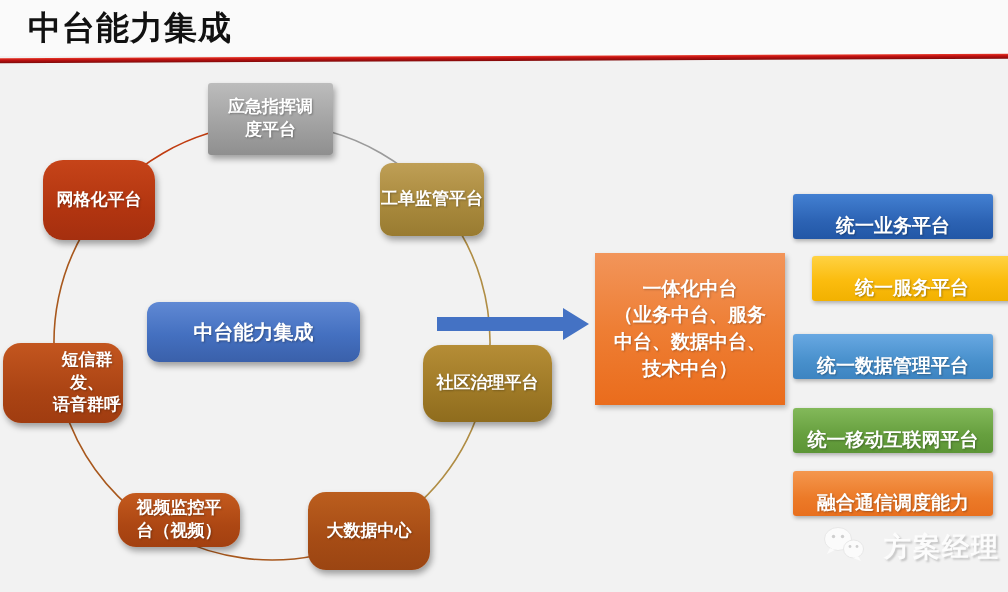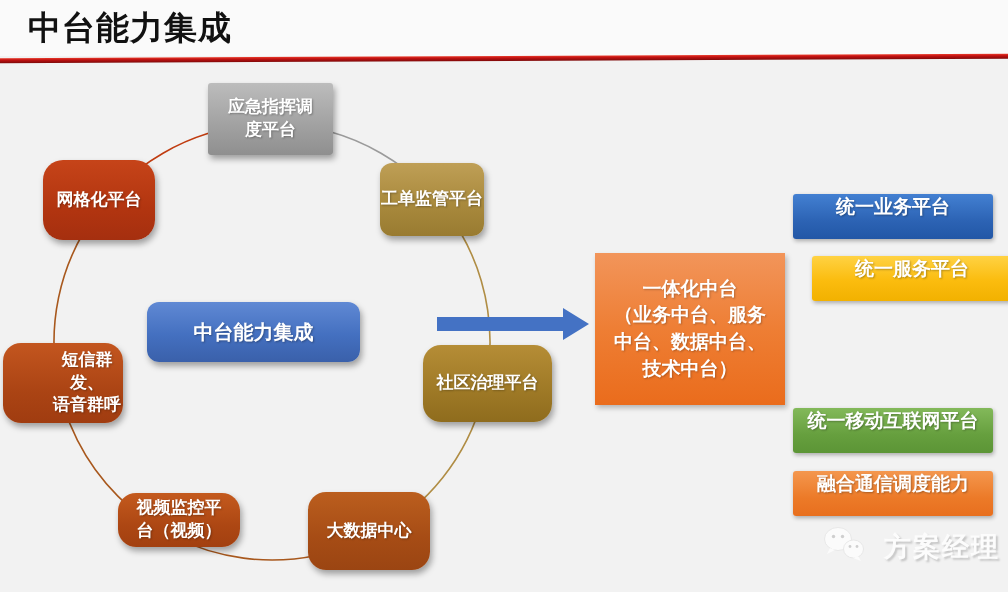--- a/index.html
+++ b/index.html
@@ -52,21 +52,21 @@
     display:flex; align-items:center; justify-content:center;
     color:#fff; font-weight:bold; text-align:center; white-space:pre-line;
     font-size:19px; line-height:1.4;
     background:linear-gradient(180deg,#f2955a 0%,#ee7e34 50%,#ea6c1c 100%);
     box-shadow:2px 3px 5px rgba(0,0,0,.25);
     text-shadow:1px 1px 2px rgba(0,0,0,.25);
   }
 
   .bar {
     position:absolute; left:793px; width:200px; height:45px; border-radius:3px;
-    display:flex; align-items:flex-start; justify-content:center;
+    display:flex; align-items:flex-end; justify-content:center;
     color:#fff; font-weight:bold; font-size:19px;
     box-shadow:1px 2px 4px rgba(0,0,0,.3);
     text-shadow:1px 1px 2px rgba(0,0,0,.3);
   }
   .bar-1 { top:194px; background:linear-gradient(180deg,#4380d2 0%,#2c63b4 60%,#2257a6 100%); }
   .bar-2 { top:256px; background:linear-gradient(180deg,#ffd243 0%,#fbbc0e 55%,#f2b100 100%);margin-left:19px; }
   .bar-3 { top:334px; background:linear-gradient(180deg,#68a8e2 0%,#4890cc 60%,#3d84c1 100%); }
   .bar-4 { top:408px; background:linear-gradient(180deg,#83b95a 0%,#669f3e 60%,#5c9536 100%); }
   .bar-5 { top:471px; background:linear-gradient(180deg,#f4974e 0%,#ec7a28 60%,#e86f1e 100%); }
 
@@ -133,20 +133,23 @@
 中台、数据中台、
 技术中台）</span>
   </div>
 
   <div class="bar bar-1">
     <span>统一业务平台</span>
   </div>
   <div class="bar bar-2">
     <span>统一服务平台</span>
   </div>
+  <div class="bar bar-3">
+    <span>统一数据管理平台</span>
+  </div>
   <div class="bar bar-4">
     <span>统一移动互联网平台</span>
   </div>
   <div class="bar bar-5">
     <span>融合通信调度能力</span>
   </div>
 
   <div class="watermark">
     <span>
       <svg width="44" height="40" viewBox="0 0 44 40" aria-hidden="true">

